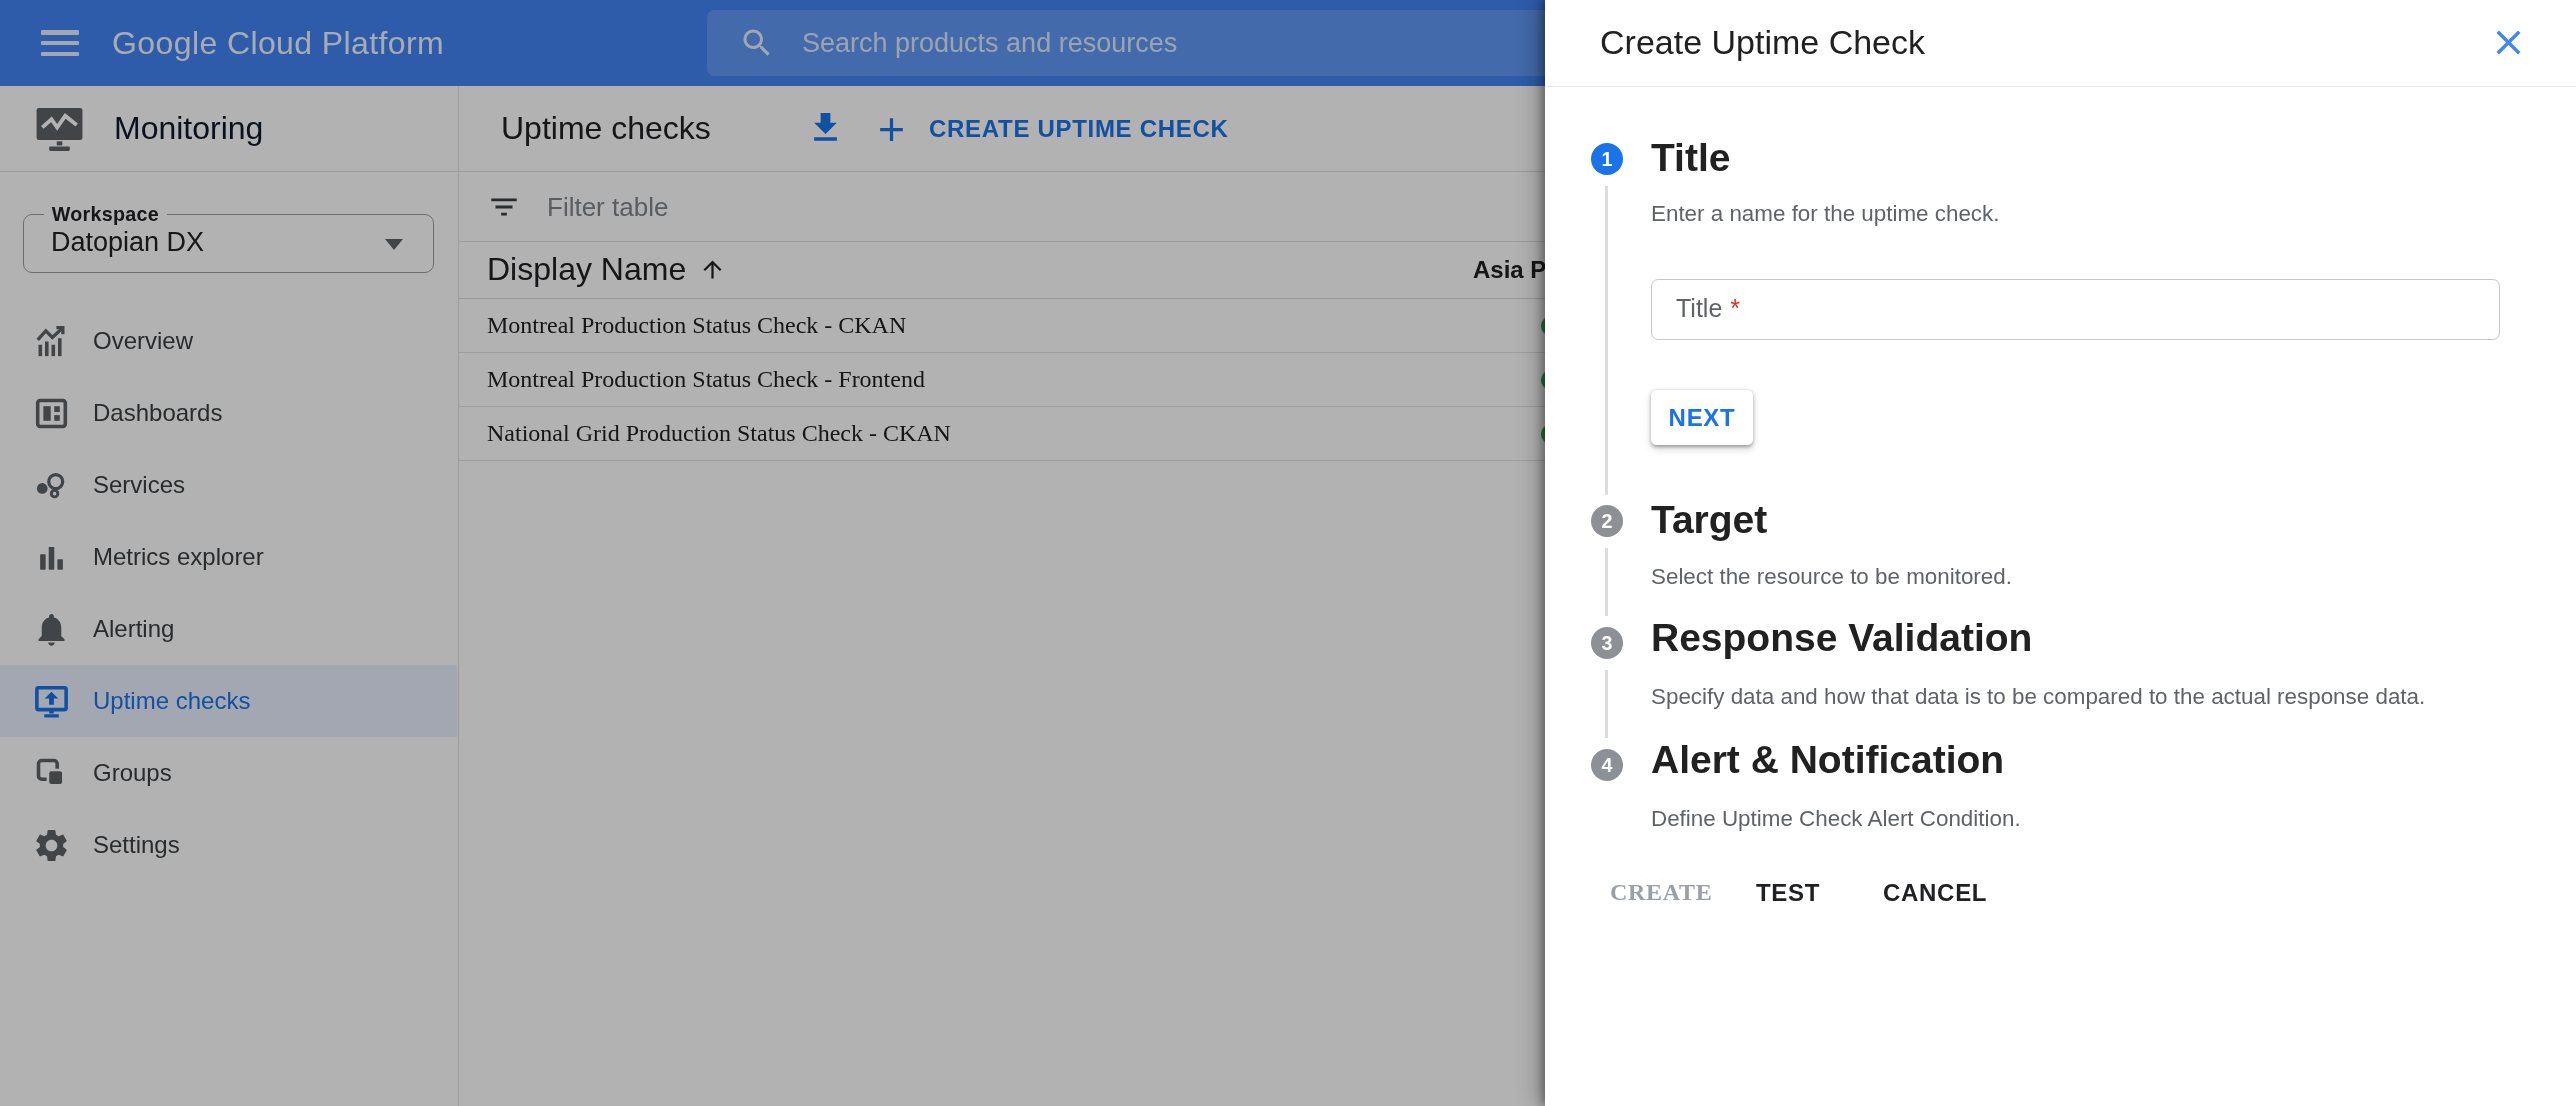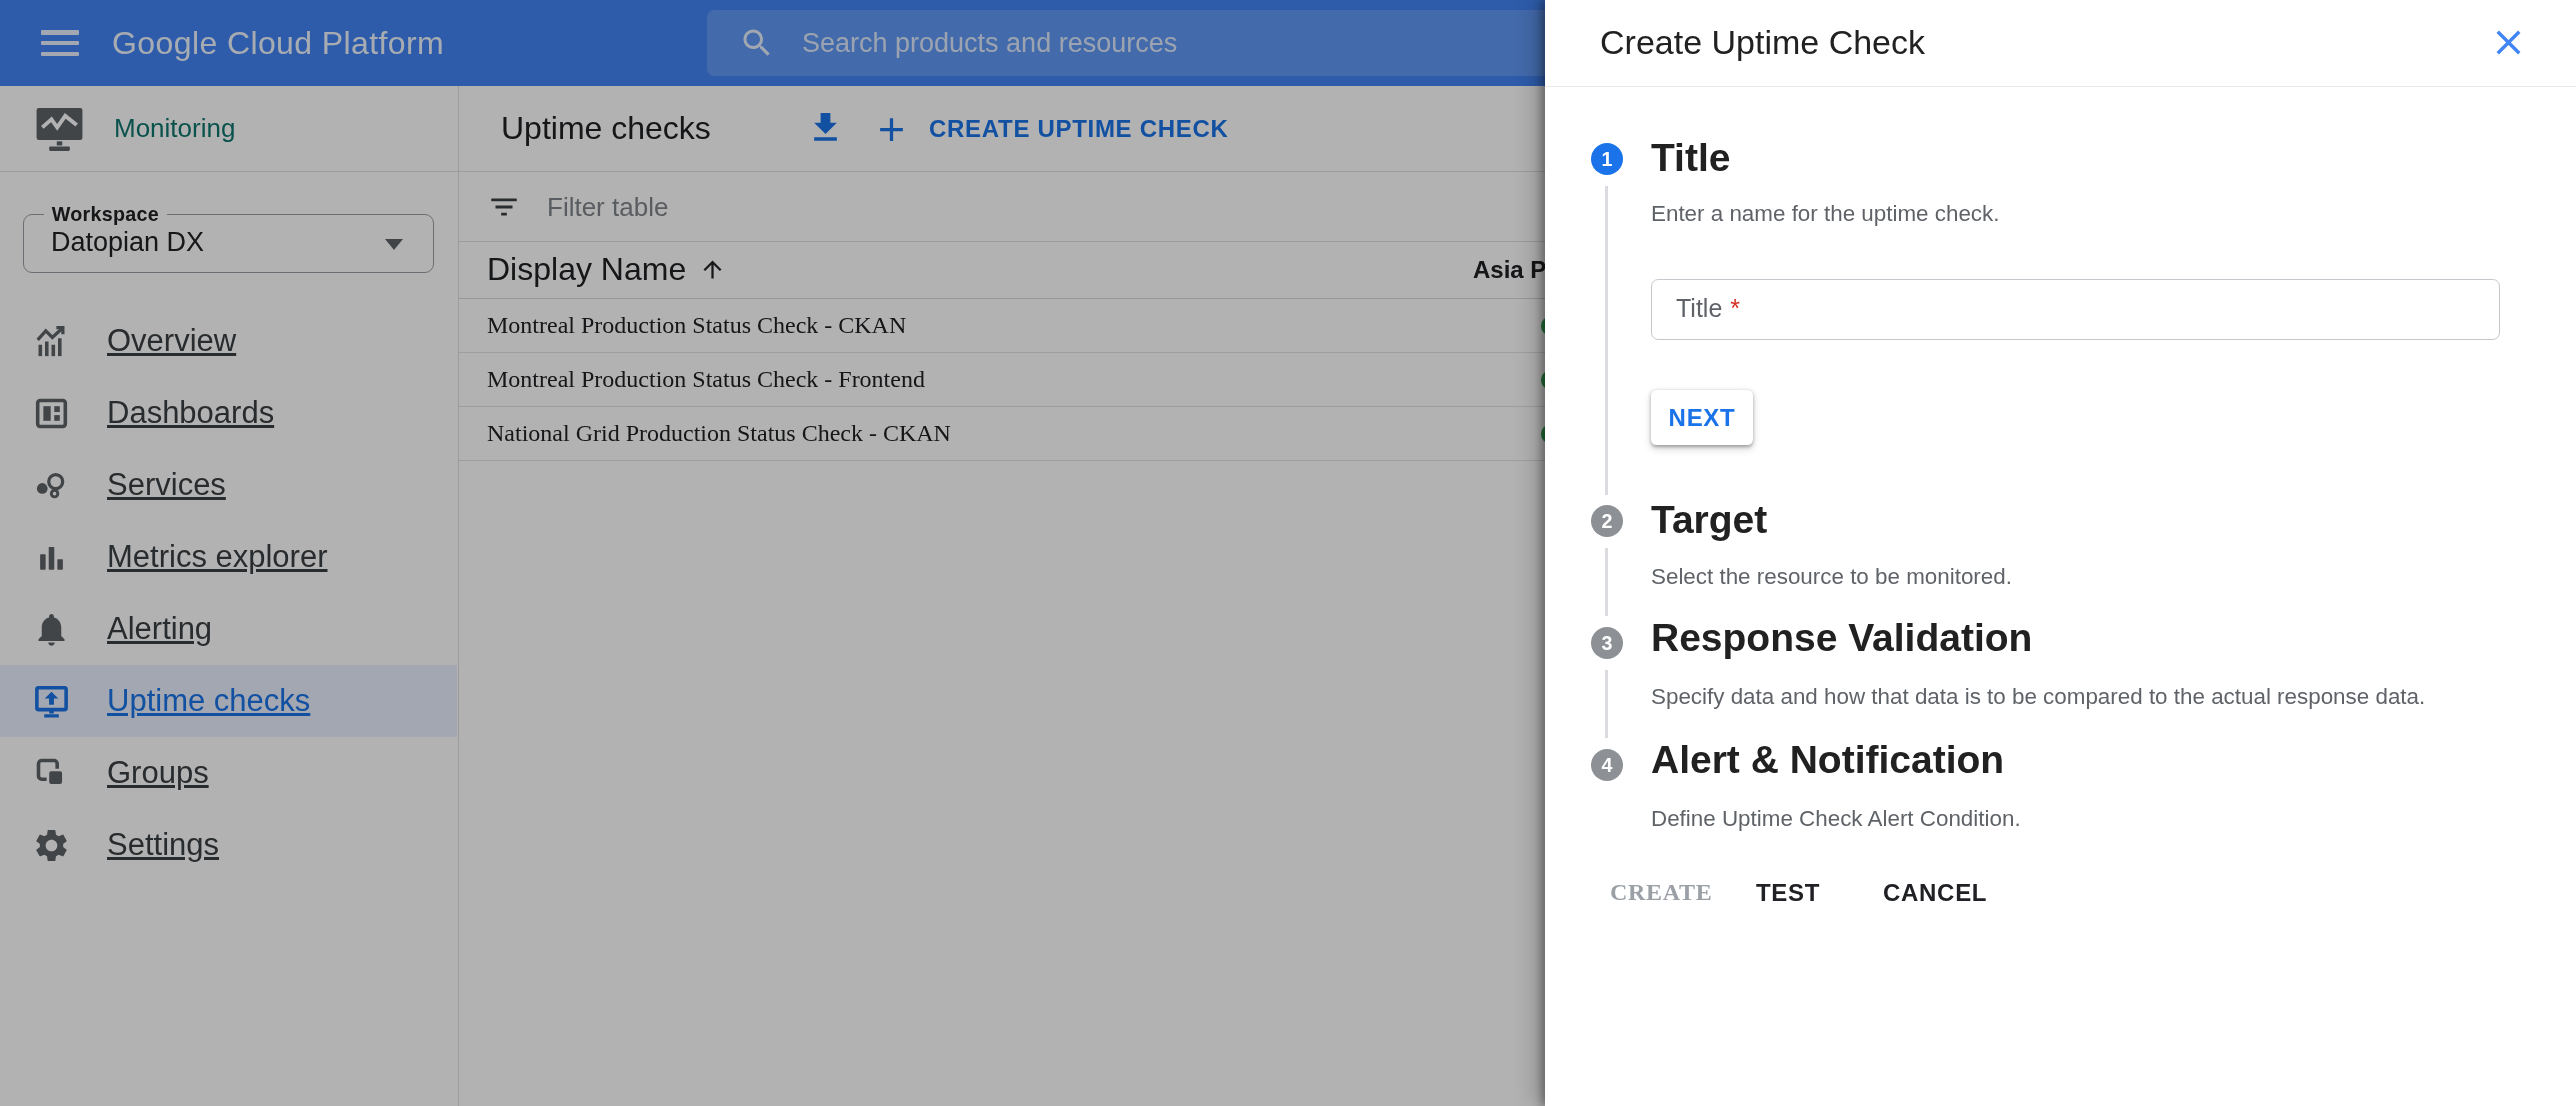--- a/index.html
+++ b/index.html
@@ -14,32 +14,32 @@
   .hamburger{position:absolute;left:41px;top:30px;width:38px;height:27px;cursor:pointer;}
   .hamburger span{display:block;width:38px;height:4.5px;background:rgba(255,255,255,.88);border-radius:0.9px;margin-bottom:6.3px;}
   .logo{position:absolute;left:112px;top:0;height:86px;line-height:86px;font-size:32px;color:rgba(255,255,255,.92);letter-spacing:0.4px;white-space:nowrap;}
   .searchbox{position:absolute;left:707px;top:9.8px;width:1869px;height:66px;background:rgba(255,255,255,.16);border-radius:7.2px;}
   .searchbox svg{position:absolute;left:32px;top:15px;width:36px;height:36px;fill:rgba(255,255,255,.85);}
   .search-ph{position:absolute;left:95px;top:0;height:66px;line-height:66px;font-size:27px;color:rgba(255,255,255,.8);white-space:nowrap;}
 
   .sidebar{position:absolute;left:0;top:86px;width:459px;height:1021px;background:#fff;border-right:1.8px solid #e0e0e0;}
   .sidebar-header{position:relative;height:86px;border-bottom:1.8px solid #e0e0e0;}
   .sidebar-header svg{position:absolute;left:32px;top:15px;width:55px;height:55px;}
-  .sidebar-title{position:absolute;left:114px;top:0;height:84px;line-height:84px;font-size:26px;color:#0f766e;}
+  .sidebar-title{position:absolute;left:114px;top:0;height:84px;line-height:84px;font-size:32px;color:#0f172a;}
 
   .workspace{position:absolute;left:23px;top:128px;width:411px;height:59px;border:1.8px solid #9aa0a6;border-radius:9px;cursor:pointer;}
   .ws-label{position:absolute;left:19.7px;top:-12.5px;background:#fff;padding:0 8px;font-size:19.7px;font-weight:bold;color:#202124;letter-spacing:0.3px;}
   .ws-value{position:absolute;left:27px;top:0;height:55px;line-height:55px;font-size:27px;color:#202124;}
   .ws-arrow{position:absolute;right:30px;top:24px;width:0;height:0;border-left:9.8px solid transparent;border-right:9.8px solid transparent;border-top:11.6px solid #5f6368;}
 
   .nav{position:absolute;left:0;top:219px;width:457px;}
   .nav-item{position:relative;height:72px;display:flex;align-items:center;cursor:pointer;color:#5f6368;}
   .nav-item .ico{width:39px;height:39px;margin-left:32px;flex:none;}
   .nav-item .ico svg{width:39px;height:39px;display:block;}
-  .nav-item .lbl{margin-left:36px;font-size:31px;color:#3c4043;white-space:nowrap;text-decoration:underline;}
+  .nav-item .lbl{margin-left:22px;font-size:24px;color:#3c4043;white-space:nowrap;}
   .nav-item.active{background:#e8f0fe;color:#1a73e8;}
   .nav-item.active .lbl{color:#1a73e8;}
 
   .main{position:absolute;left:459px;top:86px;right:0;bottom:0;background:#fff;}
   .page-header{position:relative;height:86px;border-bottom:1.8px solid #e0e0e0;}
   .page-title{position:absolute;left:42px;top:0;height:84px;line-height:84px;font-size:32px;color:#202124;margin:0;font-weight:400;white-space:nowrap;}
   .dl-btn{position:absolute;left:344px;top:20.6px;width:45px;height:45px;border:none;background:none;padding:0;cursor:pointer;}
   .dl-btn svg{width:39px;height:39px;fill:#1a73e8;}
   .create-btn{position:absolute;left:413px;top:20.6px;height:45px;display:flex;align-items:center;border:none;background:none;padding:0;cursor:pointer;}
   .create-btn svg{width:39px;height:39px;fill:#1a73e8;}

